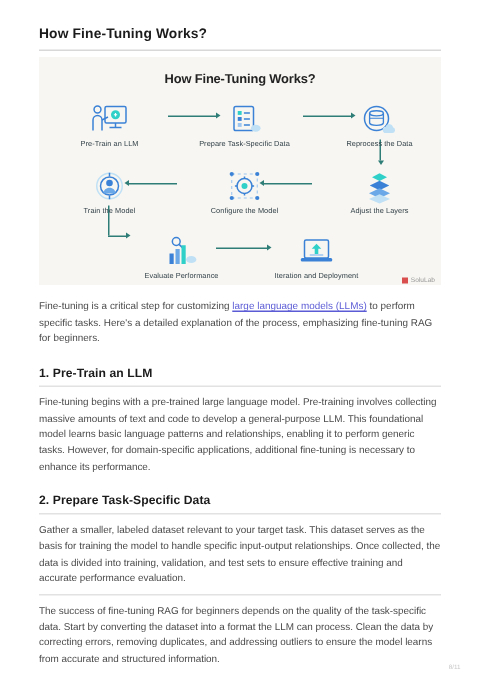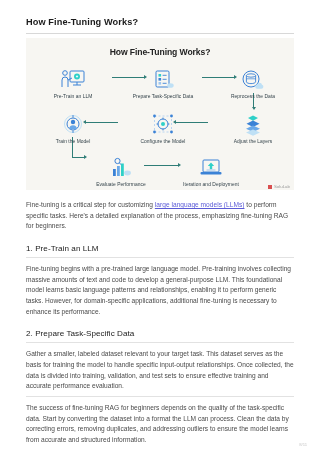--- a/index.html
+++ b/index.html
@@ -155,21 +155,21 @@
     color: #4a4a4a;
     margin: 10px 0 0 0;
     letter-spacing: 0.02px;
   }
   .body-p a {
     color: #5b5bd6;
     text-decoration: underline;
   }
   .sec-head {
     font-size: 8.1px;
-    font-weight: normal;
+    font-weight: bold;
     color: #1b1b1b;
     margin: 12px 0 0 0;
     letter-spacing: 0.05px;
   }
   .sec-rule {
     border: 0;
     border-top: 1px solid #e2e2e2;
     margin: 4px 0 0 0;
   }
   .sec-p {

